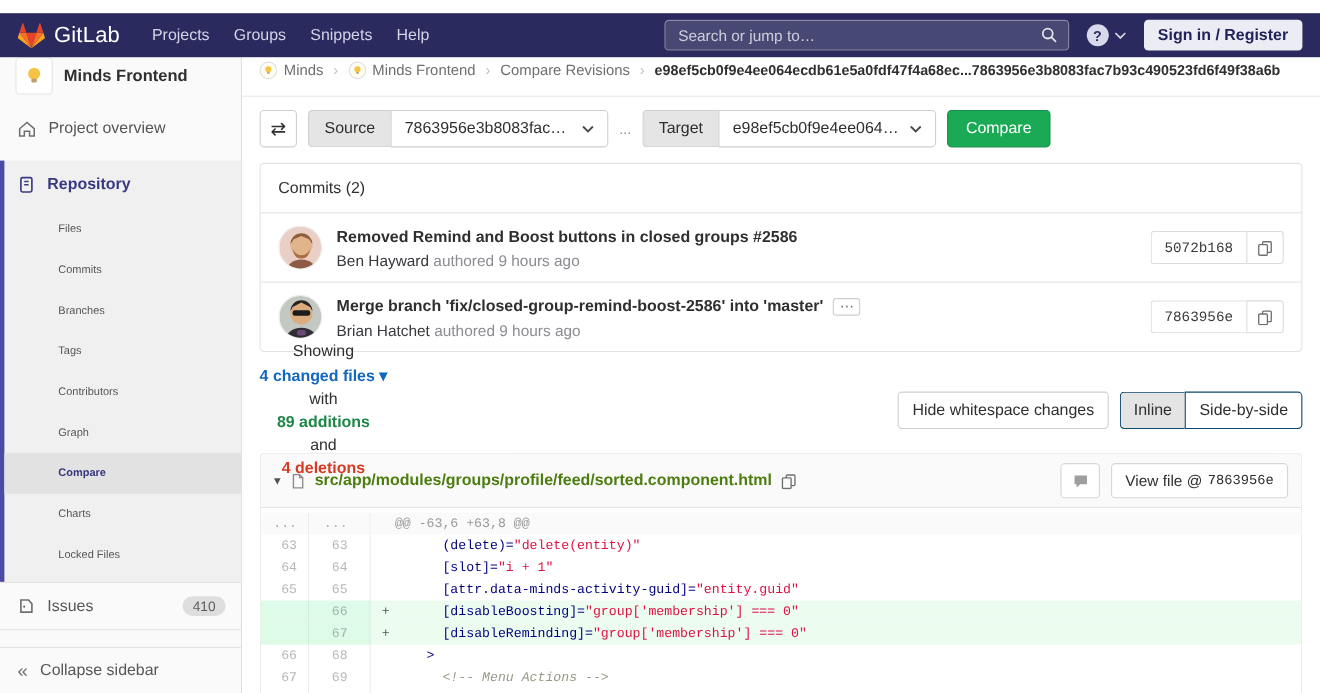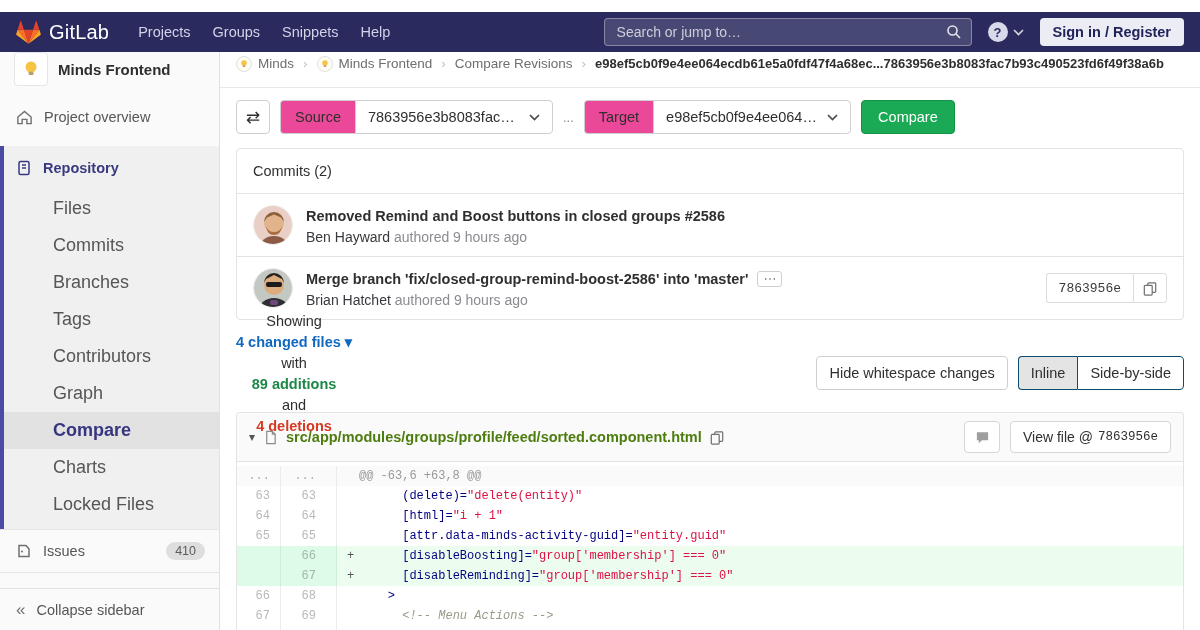--- a/index.html
+++ b/index.html
@@ -22,39 +22,39 @@
   .signin-btn { margin-left:16px; background:#ececf4; color:#23235c; font-weight:700; font-size:14.5px; padding:6px 13px; border-radius:4px; border:0; cursor:pointer; font-family:"Liberation Sans",sans-serif; }
 
   
   .sidebar { position:absolute; top:40px; left:0; bottom:0; width:220px; background:#fafafa; border-right:1px solid #e1e1e1; }
   .project-head { display:flex; align-items:center; gap:10px; padding:12px 14px 10px; }
   .p-avatar { width:34px; height:34px; border-radius:4px; background:#fff; border:1px solid #e5e5e5; display:grid; place-items:center; }
   .p-name { font-size:15px; font-weight:700; color:#2f2f2f; }
   .side-item { height:42px; display:flex; align-items:center; gap:11px; padding-left:16px; color:#565656; font-size:14.5px; cursor:pointer; }
   .repo-section { margin-top:8px; background:#f0f0f0; border-left:4px solid #4b4ba3; padding-bottom:6px; }
   .repo-section .side-item { padding-left:12px; height:44px; color:#393982; font-weight:700; }
-  .sub-item { height:37px; display:flex; align-items:center; padding-left:49px; font-size:18px; color:#565656; cursor:pointer; }
+  .sub-item { height:37px; display:flex; align-items:center; padding-left:49px; font-size:10px; color:#565656; cursor:pointer; }
   .sub-item.active { background:#e2e2e2; color:#36357f; font-weight:700; }
   .issues-row { height:44px; border-top:1px solid #e5e5e5; border-bottom:1px solid #e5e5e5; display:flex; align-items:center; gap:11px; padding:0 14px 0 16px; color:#565656; font-size:14.5px; cursor:pointer; }
   .badge-pill { margin-left:auto; background:#dedede; color:#5c5c5c; font-size:12.5px; padding:2px 9px; border-radius:10px; }
   .collapse-footer { position:absolute; bottom:0; left:0; right:0; height:42px; border-top:1px solid #e3e3e3; background:#fafafa; display:flex; align-items:center; gap:11px; padding-left:16px; color:#565656; font-size:14.5px; cursor:pointer; }
   .collapse-glyph { font-size:17px; color:#707070; line-height:1; }
 
   
   .content { position:absolute; top:40px; left:220px; right:0; bottom:0; overflow:hidden; background:#fff; }
   .breadcrumbs { height:48px; border-bottom:1px solid #e8e8e8; display:flex; align-items:center; padding:0 16px; gap:9px; font-size:13.5px; color:#6e6e6e; white-space:nowrap; }
   .crumb { display:flex; align-items:center; gap:6px; cursor:pointer; }
   .crumb-avatar { width:16px; height:16px; border-radius:50%; border:1px solid #e0e0e0; background:#fffdf2; display:grid; place-items:center; }
   .crumb-sep { color:#c0c0c0; }
   .crumb-current { color:#2f2f2f; font-weight:700; font-size:13px; }
 
   .form-row { display:flex; align-items:center; gap:10px; margin:12px 16px 0; height:34px; }
   .swap-btn { width:34px; height:34px; border:1px solid #cfcfcf; border-radius:4px; background:#fff; display:grid; place-items:center; font-size:17px; color:#2f2f2f; cursor:pointer; }
   .ref-group { display:flex; height:34px; cursor:pointer; }
-  .ref-label { padding:0 14px; background:#ec4899; border:1px solid #cfcfcf; border-right:0; border-radius:4px 0 0 4px; font-size:14.5px; display:flex; align-items:center; color:#2f2f2f; }
+  .ref-label { padding:0 14px; background:#e5e5e5; border:1px solid #cfcfcf; border-right:0; border-radius:4px 0 0 4px; font-size:14.5px; display:flex; align-items:center; color:#2f2f2f; }
   .ref-value { width:198px; padding:0 12px; background:#fff; border:1px solid #cfcfcf; border-radius:0 4px 4px 0; font-size:14.5px; display:flex; align-items:center; justify-content:space-between; gap:8px; color:#2f2f2f; }
   .ref-text { overflow:hidden; text-overflow:ellipsis; white-space:nowrap; }
   .form-dots { color:#8a8a8a; font-size:13px; }
   .compare-btn { background:#1aaa55; border:1px solid #168f48; color:#fff; font-size:14.5px; height:34px; padding:0 16px; border-radius:4px; cursor:pointer; font-family:"Liberation Sans",sans-serif; }
 
   .panel { margin:14px 16px 0; border:1px solid #e3e3e3; border-radius:4px; }
   .panel-head { padding:12px 16px; font-size:14.5px; color:#2f2f2f; border-bottom:1px solid #e3e3e3; line-height:20px; }
   .commit-row { display:flex; align-items:center; padding:11px 16px; gap:13px; }
   .commit-row + .commit-row { border-top:1px solid #e3e3e3; }
   .commit-avatar { width:40px; height:40px; border-radius:50%; overflow:hidden; flex-shrink:0; border:1px solid rgba(0,0,0,.08); }
@@ -278,20 +278,31 @@
               <circle cx="20" cy="17" r="10" fill="#e2b48c"></circle>
               <path d="M10 16a10 10 0 0 1 20 0l-3-4.5-7-3-7 3z" fill="#8d5f3c"></path>
               <path d="M12 20q1 9 8 9t8-9q-2 6-8 6t-8-6z" fill="#a96f3f"></path>
             </svg>
           </span>
           <div class="commit-main">
             <div class="c-title">
               <span>Removed Remind and Boost buttons in closed groups #2586</span>
             </div>
             <div class="c-meta"><span class="c-author">Ben Hayward</span> authored 9 hours ago</div>
+          </div>
+          <div class="sha-group">
+            <span class="sha-label">5072b168</span>
+            <button class="copy-btn">
+              <span>
+                <svg width="14" height="15" viewBox="0 0 16 16" fill="none" stroke="#707070" stroke-width="1.4">
+                  <rect x="5.5" y="1.5" width="9" height="11" rx="1"></rect>
+                  <rect x="1.5" y="4.5" width="9" height="11" rx="1" fill="#fff"></rect>
+                </svg>
+              </span>
+            </button>
           </div>
         </div>
         <div class="commit-row">
           <span class="commit-avatar">
             <svg viewBox="0 0 40 40" width="40" height="40">
               <rect width="40" height="40" fill="#c3c8c3"></rect>
               <path d="M5 41a15 12 0 0 1 30 0z" fill="#2e2e34"></path>
               <rect x="16" y="31" width="8" height="5" rx="2" fill="#6b4a79"></rect>
               <circle cx="20" cy="16" r="10" fill="#dcab7e"></circle>
               <path d="M10 14a10 10 0 0 1 20 0l-2-4-8-4-8 4z" fill="#2a231d"></path>
@@ -377,21 +388,21 @@
           <span class="d-code"><span class="d-marker"></span><span class="tok-hunk">@@ -63,6 +63,8 @@</span></span>
         </div>
         <div class="d-row ctx">
           <span class="d-old">63</span>
           <span class="d-new">63</span>
           <span class="d-code"><span class="d-marker"></span><span class="tok-p">      </span><span class="tok-nt">(delete)=</span><span class="tok-s">"delete(entity)"</span></span>
         </div>
         <div class="d-row ctx">
           <span class="d-old">64</span>
           <span class="d-new">64</span>
-          <span class="d-code"><span class="d-marker"></span><span class="tok-p">      </span><span class="tok-nt">[html]=</span><span class="tok-s">"i + 1"</span></span>
+          <span class="d-code"><span class="d-marker"></span><span class="tok-p">      </span><span class="tok-nt">[slot]=</span><span class="tok-s">"i + 1"</span></span>
         </div>
         <div class="d-row ctx">
           <span class="d-old">65</span>
           <span class="d-new">65</span>
           <span class="d-code"><span class="d-marker"></span><span class="tok-p">      </span><span class="tok-nt">[attr.data-minds-activity-guid]=</span><span class="tok-s">"entity.guid"</span></span>
         </div>
         <div class="d-row add">
           <span class="d-old"></span>
           <span class="d-new">66</span>
           <span class="d-code"><span class="d-marker">+</span><span class="tok-p">      </span><span class="tok-nt">[disableBoosting]=</span><span class="tok-s">"group['membership'] === 0"</span></span>

